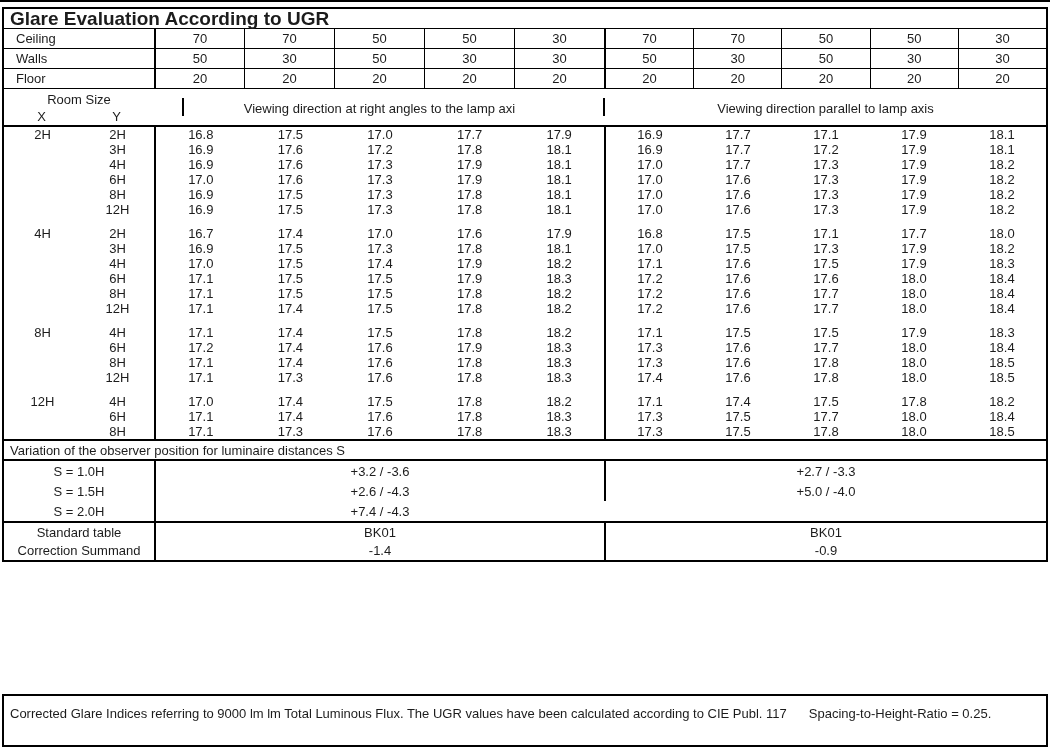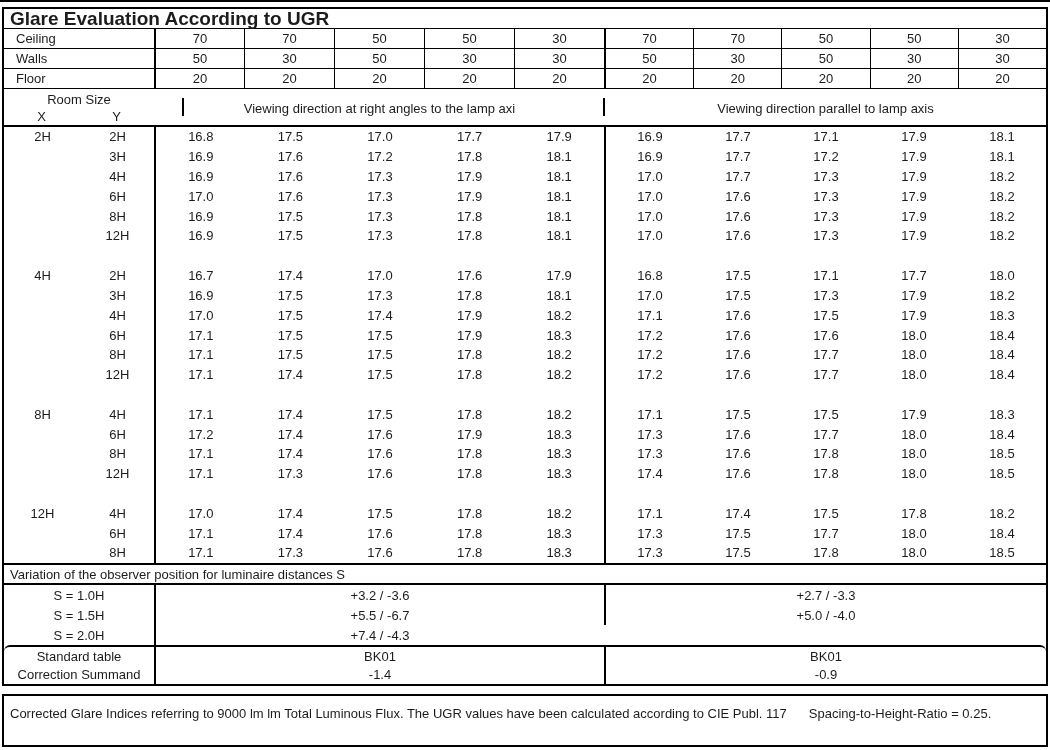--- a/index.html
+++ b/index.html
@@ -30,40 +30,40 @@
 
   .header-row { display: flex; height: 38px; border-bottom: 2px solid #000; align-items: center; gap: 28px; }
   .room-size-cell { width: 150px; padding-top: 2px; }
   .room-size-title { text-align: center; }
   .room-xy { display: flex; margin-top: 2px; }
   .room-xy span { width: 50%; text-align: center; }
   .panel-head { border-left: 2px solid #000; text-align: center; padding-top: 3px; }
   .panel-head.lp { width: 393px; }
   .panel-head.rp { flex: 1; }
 
-  .data-area { height: 438px; border-bottom: 2px solid #000; display: flex; flex-direction: column; }
+  .data-area { height: 314px; border-bottom: 2px solid #000; display: flex; flex-direction: column; }
   .data-row { flex: 1; display: flex; align-items: stretch; }
   .cx { width: 77px; display: flex; align-items: center; justify-content: center; }
   .cy { width: 73px; display: flex; align-items: center; justify-content: center; }
   .vgroup { display: flex; border-left: 2px solid #000; }
   .vgroup.lp { width: 450px; }
   .vgroup.rp { flex: 1; }
   .vc { display: flex; align-items: center; justify-content: center; }
   .vgroup.lp .vc { width: 90px; }
   .vgroup.rp .vc { flex: 1; }
 
   .variation-label-row {
     height: 20px; border-bottom: 2px solid #000;
     padding-left: 6px; display: flex; align-items: center;
   }
   .bottom-row { display: flex; height: 20px; align-items: stretch; }
   .bottom-label { width: 150px; display: flex; align-items: center; justify-content: center; }
   .bottom-left { width: 450px; border-left: 2px solid #000; display: flex; align-items: center; justify-content: center; }
   .bottom-right { flex: 1; border-left: 2px solid #000; display: flex; align-items: center; justify-content: center; }
-  .std-block { border-top: 2px solid #000; border-radius: 6px; }
+  .std-block { border-top: 2px solid #000; }
   .std-block .bottom-row { height: 18.5px; }
 
   .footer-box {
     position: absolute; top: 694px; left: 2px; width: 1046px; height: 53px;
     border: 2px solid #000; background: #fff;
     padding: 10px 6px;
   }
   .footer-box .ratio { margin-left: 22px; }
 </style>
 </head>
@@ -531,21 +531,21 @@
   <div class="variation-label-row">Variation of the observer position for luminaire distances S</div>
 
   <div>
     <div class="bottom-row">
       <div class="bottom-label">S = 1.0H</div>
       <div class="bottom-left">+3.2 / -3.6</div>
       <div class="bottom-right">+2.7 / -3.3</div>
     </div>
     <div class="bottom-row">
       <div class="bottom-label">S = 1.5H</div>
-      <div class="bottom-left">+5.5 / -6.7</div>
+      <div class="bottom-left">+2.6 / -4.3</div>
       <div class="bottom-right">+5.0 / -4.0</div>
     </div>
     <div class="bottom-row">
       <div class="bottom-label">S = 2.0H</div>
       <div class="bottom-left">+7.4 / -4.3</div>
     </div>
   </div>
 
   <div class="std-block">
     <div class="bottom-row">

